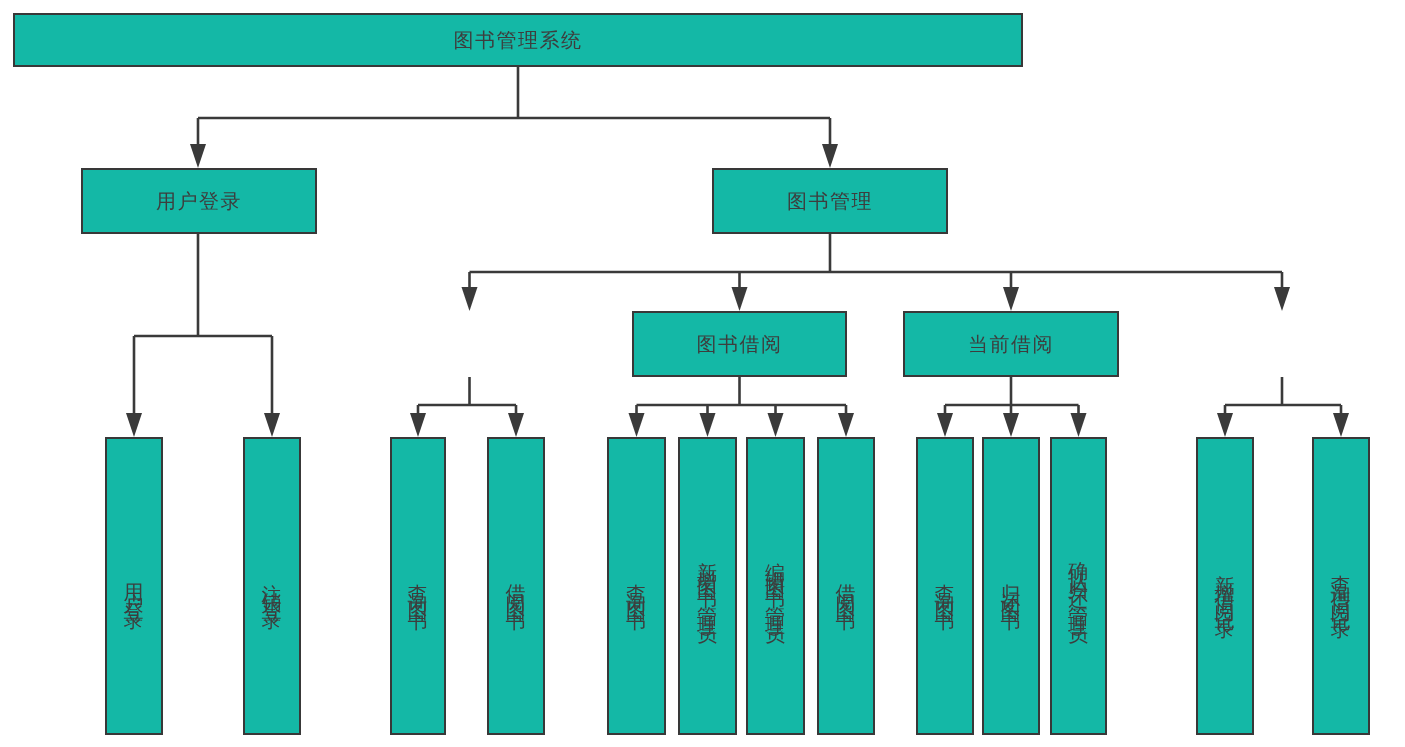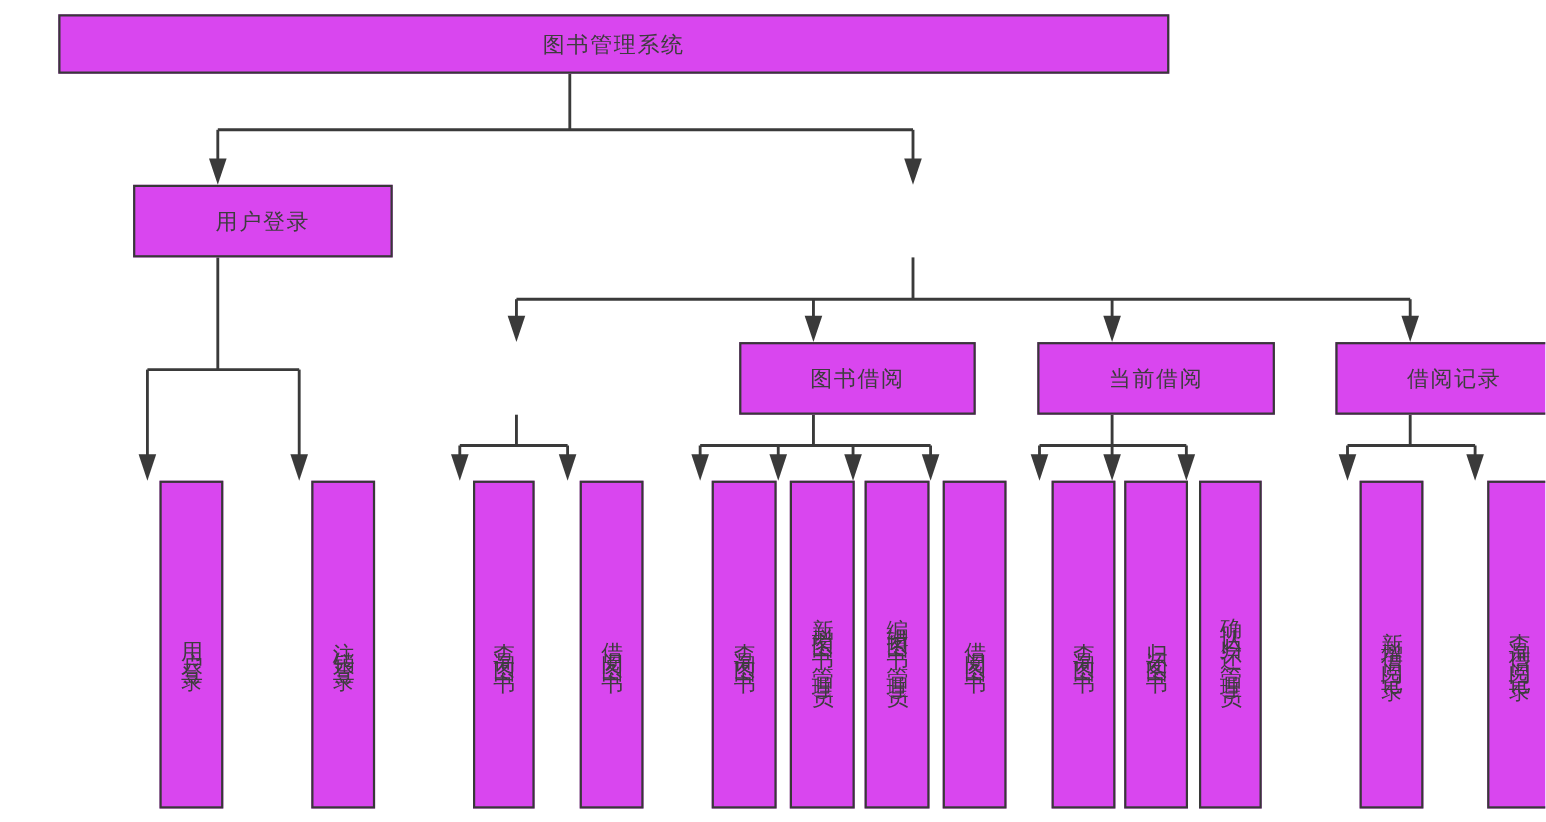--- a/index.html
+++ b/index.html
@@ -13,27 +13,26 @@
     width:1405px; height:747px;
     background:var(--background,#ffffff);
     overflow:hidden;
     color:var(--text,#3d3d3d);
   }
   svg.wires { position:absolute; left:0; top:0; width:1405px; height:747px; z-index:0; }
   .ln   { fill:none; stroke:var(--line,#3a3a3a); stroke-width:2.6; stroke-linecap:butt; }
   .tri  { fill:var(--line,#3a3a3a); stroke:none; }
   .node {
     position:absolute; z-index:1;
-    background:#d946ef;
+    background:#14b8a6;
     border:2.6px solid var(--box-border,#383838);
     display:flex; align-items:center; justify-content:center;
     font-size:20px; color:var(--text,#3d3d3d);
     letter-spacing:1.5px;
     white-space:nowrap;
-    margin-left:40px;
   }
   .leaf {
     writing-mode:vertical-rl;
     text-orientation:mixed;
     font-size:20px;
     letter-spacing:9px;
     line-height:1.1;
     white-space:normal;
   }
   .watermark {
@@ -122,24 +121,24 @@
       <path class="ln" d="M1225 405 V417"></path>
       <polygon class="tri" points="1217,413 1233,413 1225,437"></polygon>
       <path class="ln" d="M1341 405 V417"></path>
       <polygon class="tri" points="1333,413 1349,413 1341,437"></polygon>
     </g>
   </svg>
 
   <div class="node" style="left:13px;top:13px;width:1010px;height:54px">图书管理系统</div>
 
   <div class="node" style="left:81px;top:168px;width:236px;height:66px">用户登录</div>
+  <div class="node" style="left:712px;top:168px;width:236px;height:66px">图书管理</div>
 
   <div class="node" style="left:632px;top:311px;width:215px;height:66px">图书借阅</div>
   <div class="node" style="left:903px;top:311px;width:216px;height:66px">当前借阅</div>
-  <div class="node" style="left:1174px;top:311px;width:216px;height:66px">借阅记录</div>
 
   <div class="node leaf" style="left:105px;top:437px;width:58px;height:298px">用户登录</div>
   <div class="node leaf" style="left:243px;top:437px;width:58px;height:298px">注销登录</div>
 
   <div class="node leaf" style="left:390px;top:437px;width:56px;height:298px">查询图书</div>
   <div class="node leaf" style="left:487px;top:437px;width:58px;height:298px">借阅图书</div>
 
   <div class="node leaf" style="left:607px;top:437px;width:59px;height:298px">查询图书</div>
   <div class="node leaf" style="left:678px;top:437px;width:59px;height:298px">新增图书（管理员）</div>
   <div class="node leaf" style="left:746px;top:437px;width:59px;height:298px">编辑图书（管理员）</div>

